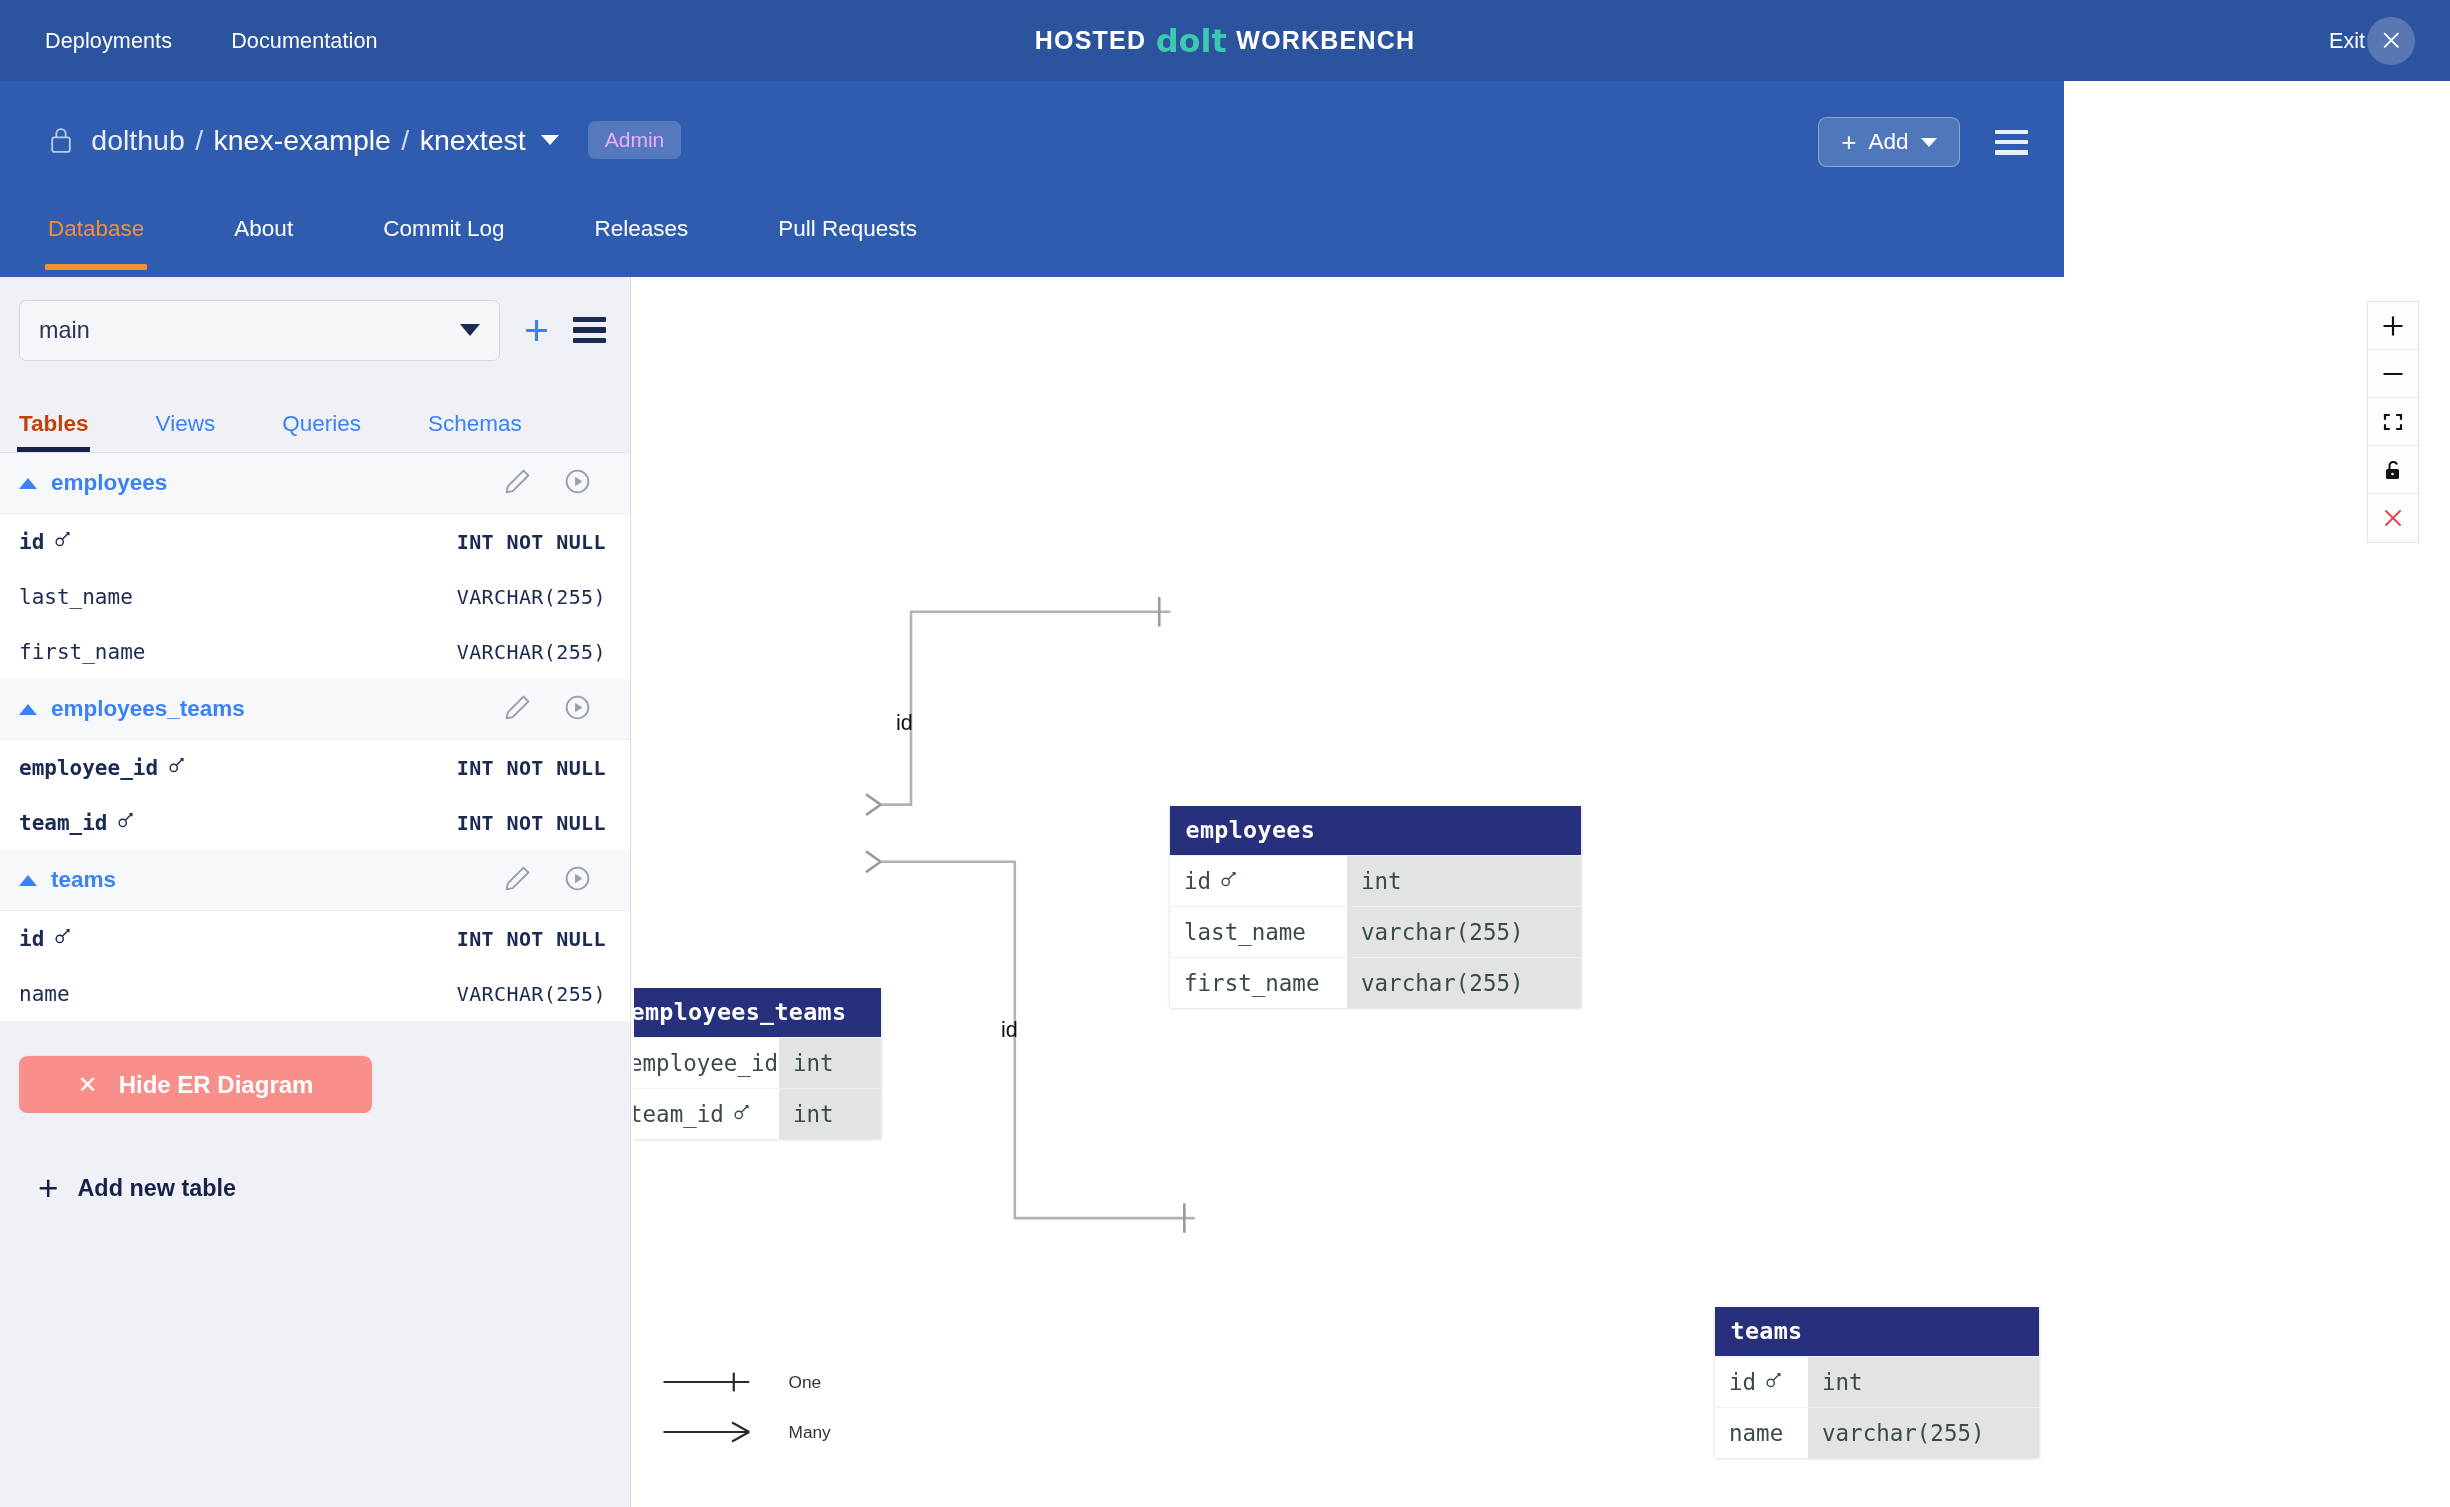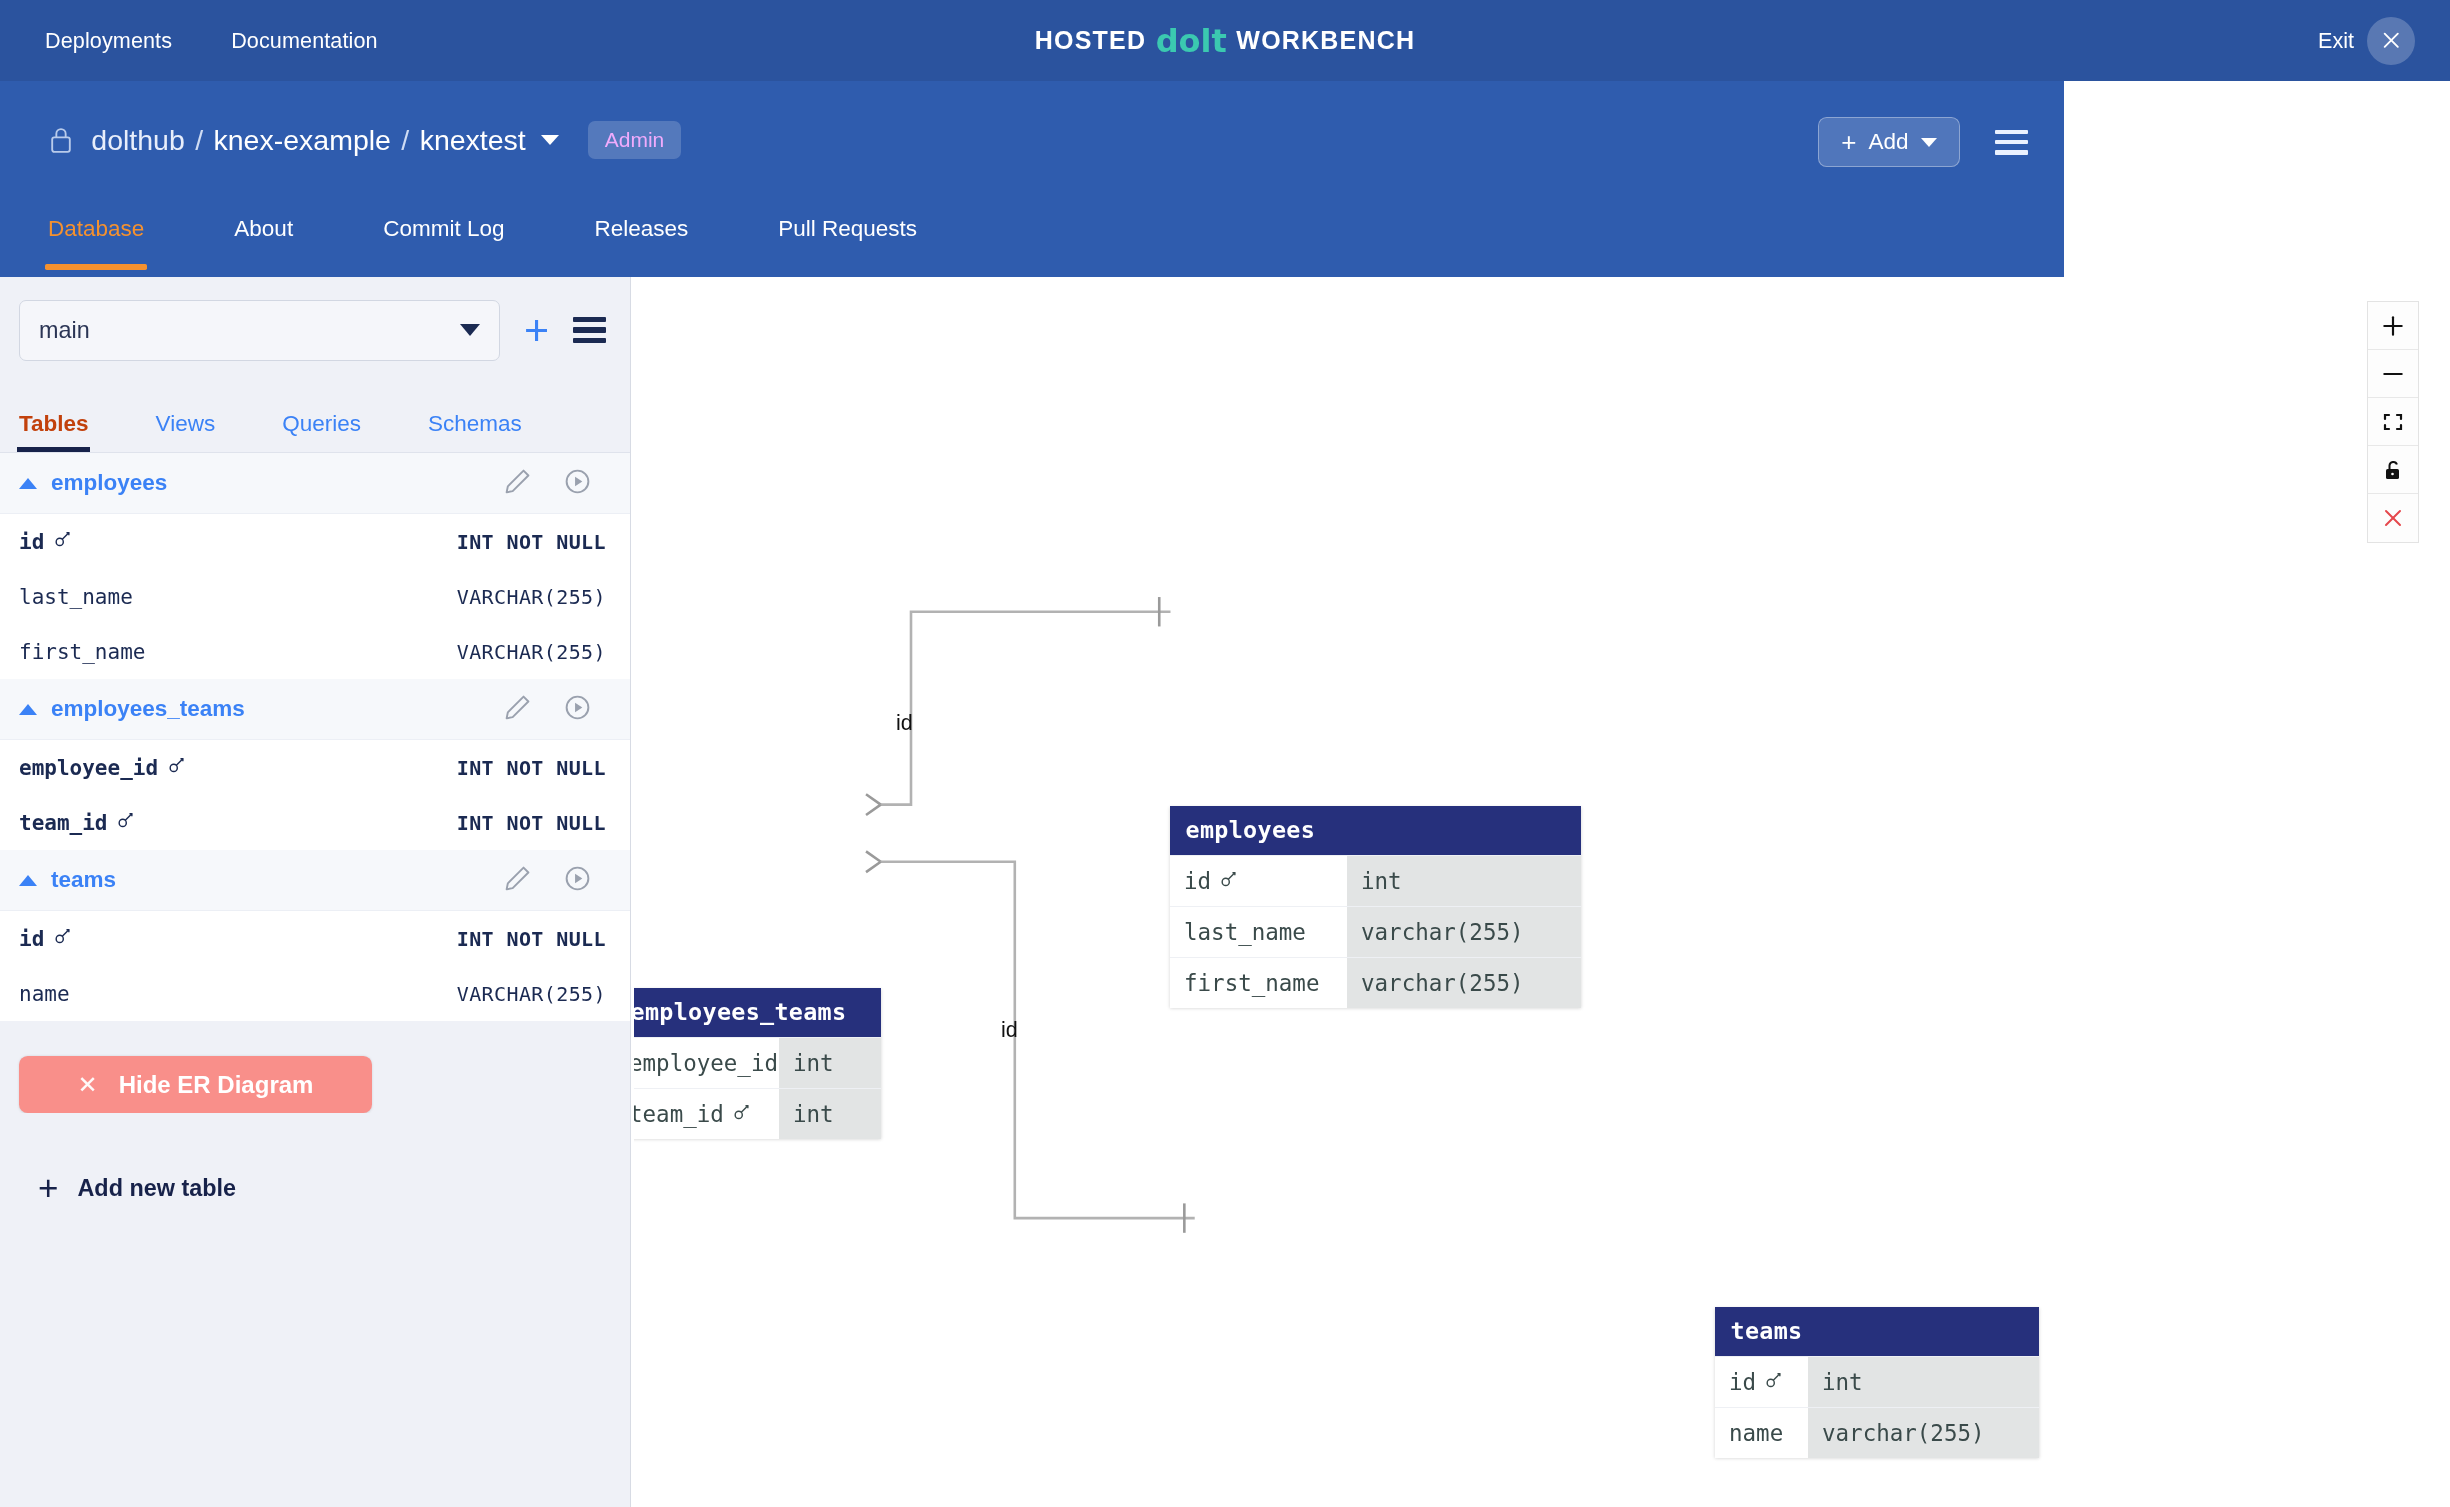--- a/index.html
+++ b/index.html
@@ -27,21 +27,21 @@
     display: flex; align-items: center; gap: 9.5px;
     font-weight: 800; font-size: 25px; letter-spacing: 1.2px; color: #ffffff;
     white-space: nowrap;
   }
   .brand .dolt {
     color: #3bc9b0; font-weight: 800; font-size: 32px; letter-spacing: 0px;
     font-family: "DejaVu Sans", sans-serif; position: relative; top: 0.9px;
   }
   .topbar-right {
     position: absolute; right: 35px; top: 50%; transform: translateY(-50%);
-    display: flex; align-items: center; gap: 13px;
+    display: flex; align-items: center; gap: 2px;
   }
   .exit-label { color: #ffffff; font-size: 21.6px; cursor: pointer; }
   .exit-circle {
     width: 48px; height: 48px; border-radius: 50%;
     background: rgba(255,255,255,0.22);
     display: flex; align-items: center; justify-content: center;
     color: #ffffff; font-size: 23.4px; cursor: pointer;
   }
 
   
@@ -541,20 +541,37 @@
           </span>
         </div>
         <div class="er-cell-type">int</div>
       </div>
       <div class="er-row">
         <div class="er-cell-name" style="width:93px;">name</div>
         <div class="er-cell-type">varchar(255)</div>
       </div>
     </div>
 
+    <div class="legend">
+      <div class="legend-row">
+        <svg width="91" height="24" viewBox="0 0 105 28">
+          <line x1="0" y1="14" x2="100" y2="14" stroke="#2b2b2b" stroke-width="2.6"></line>
+          <line x1="82" y1="3" x2="82" y2="25" stroke="#2b2b2b" stroke-width="2.6"></line>
+        </svg>
+        <span class="legend-text">One</span>
+      </div>
+      <div class="legend-row">
+        <svg width="91" height="24" viewBox="0 0 105 28">
+          <line x1="0" y1="14" x2="100" y2="14" stroke="#2b2b2b" stroke-width="2.6"></line>
+          <line x1="100" y1="14" x2="80" y2="3" stroke="#2b2b2b" stroke-width="2.6"></line>
+          <line x1="100" y1="14" x2="80" y2="25" stroke="#2b2b2b" stroke-width="2.6"></line>
+        </svg>
+        <span class="legend-text">Many</span>
+      </div>
+    </div>
 
     <div class="dctrl">
       <div class="dctrl-btn">
         <svg width="26" height="26" viewBox="0 0 24 24" stroke="#111" stroke-width="2" stroke-linecap="round">
           <line x1="12" y1="4" x2="12" y2="20"></line>
             <line x1="4" y1="12" x2="20" y2="12"></line>
           </svg>
       </div>
       <div class="dctrl-btn">
         <svg width="26" height="26" viewBox="0 0 24 24" stroke="#111" stroke-width="2" stroke-linecap="round">

